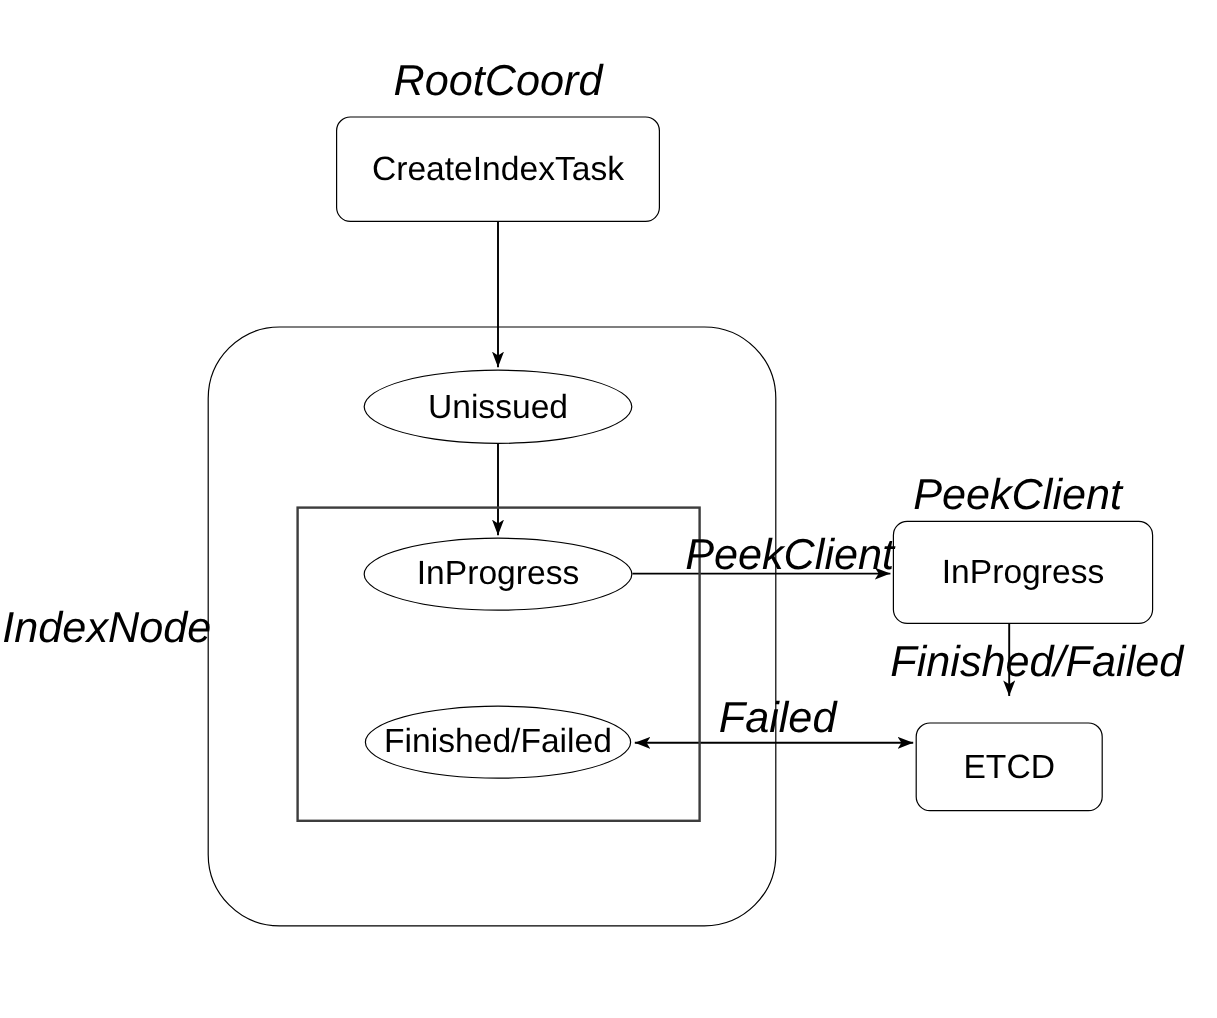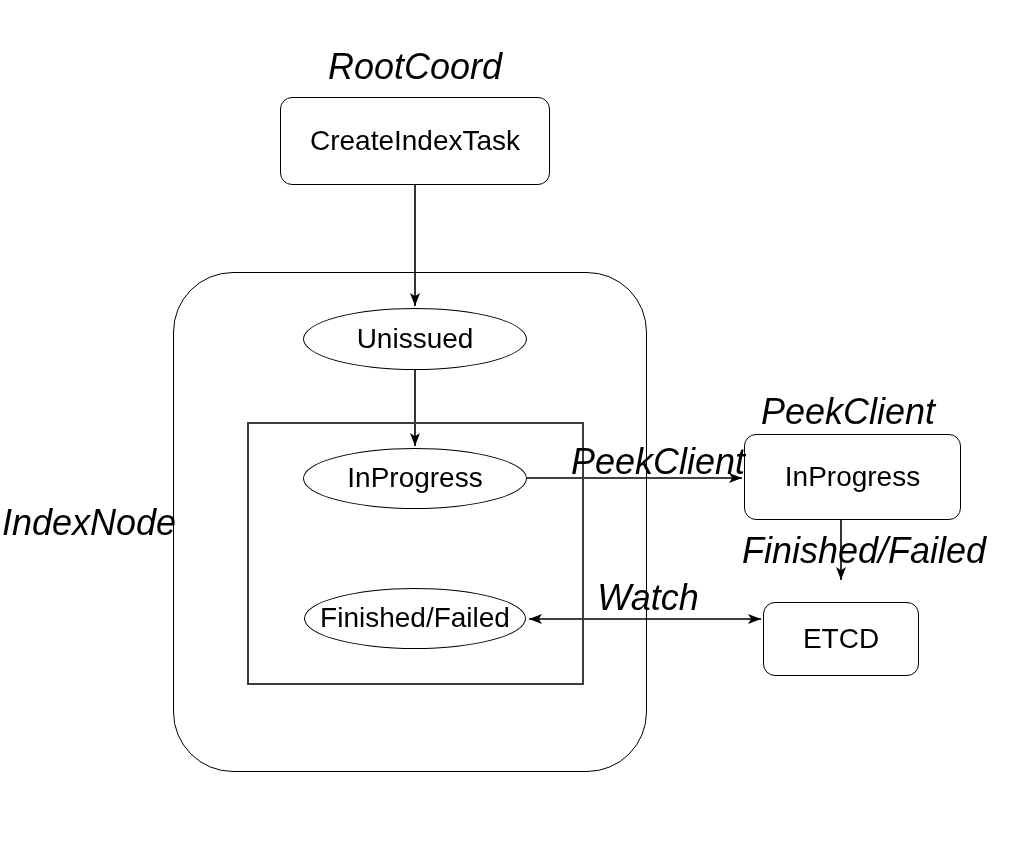--- a/index.html
+++ b/index.html
@@ -104,15 +104,15 @@
   <div class="shape rounded" style="left:744px; top:434px; width:217px; height:86px;">
     <span>InProgress</span>
   </div>
 
   <div class="shape rounded" style="left:763px; top:582px; width:156px; height:74px;margin-top:20px;">
     <span>ETCD</span>
   </div>
 
   <div class="lbl" style="left:658px; top:446px;">PeekClient</div>
   <div class="lbl" style="left:864px; top:535px;">Finished/Failed</div>
-  <div class="lbl" style="left:648px; top:582px;">Watch</div>
+  <div class="lbl" style="left:648px; top:582px;">Failed</div>
 
 </div>
 
 </body></html>

